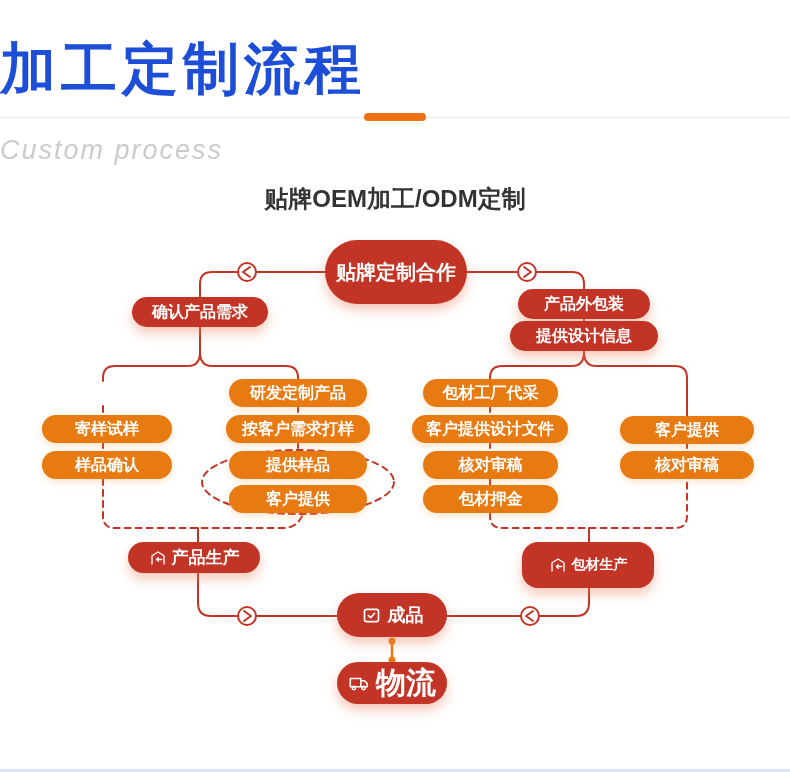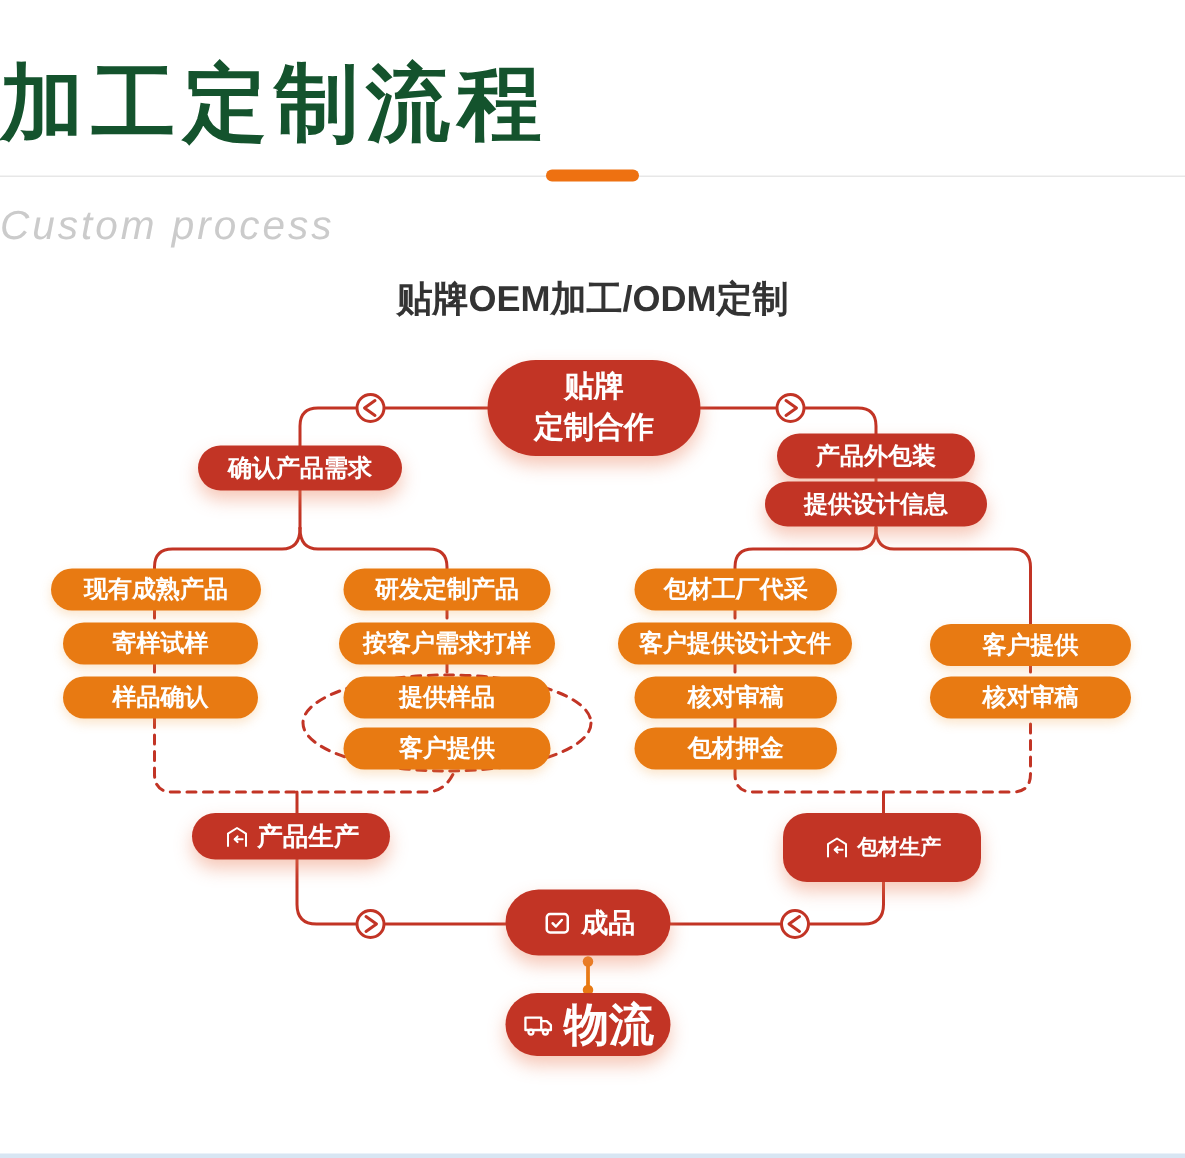--- a/index.html
+++ b/index.html
@@ -1,34 +1,34 @@
 <!DOCTYPE html>
 <html><head>
 <meta charset="utf-8">
 <style>
   html,body{margin:0;padding:0;background:#fff;}
   body{font-family:"Liberation Sans","DejaVu Sans",sans-serif;}
   .page{position:relative;width:790px;height:772px;background:#fff;overflow:hidden;}
   .title{position:absolute;left:0;top:32px;width:670px;font-size:56px;font-weight:bold;
-         color:#14532d;letter-spacing:5px;}
+         color:#1d4ed8;letter-spacing:5px;}
   .divider-line{position:absolute;left:0;top:117px;width:790px;height:1px;background:#e7e7e7;}
   .divider-accent{position:absolute;left:364px;top:113px;width:62px;height:8px;border-radius:4px;background:#ee7111;}
   .subtitle{position:absolute;left:0;top:135px;width:790px;font-size:27px;font-style:italic;
             color:#cbcbcb;letter-spacing:2px;}
   .tagline{position:absolute;left:0;top:183px;width:790px;font-size:24px;font-weight:600;color:#333;text-align:center;}
 
   
   svg.wires{position:absolute;left:0;top:0;z-index:1;}
   .node{position:absolute;z-index:2;display:flex;align-items:center;justify-content:center;
         color:#fff;font-weight:bold;box-sizing:border-box;}
   .red{background:#c23425;box-shadow:0 6px 12px rgba(235,130,95,.45);}
   .orange{background:#e87a12;box-shadow:0 3px 7px rgba(240,160,70,.28);}
 
   .root{left:325px;top:240px;width:142px;height:64px;border-radius:32px;
-        font-size:20px;line-height:1.35;text-align:center;flex-direction:column;align-items:center;}
+        font-size:20px;line-height:1.35;text-align:center;flex-direction:row;align-items:center;}
   .pill{height:28px;border-radius:14px;font-size:16px;}
   .pill-h{height:30px;border-radius:15px;font-size:16px;}
 
   .lh  {left:132px;top:297px;width:136px;}
   .rh1 {left:518px;top:289px;width:132px;}
   .rh2 {left:510px;top:321px;width:148px;}
 
   .c1a{left:34px; top:379px;width:140px;}
   .c1b{left:42px; top:415px;width:130px;}
   .c1c{left:42px; top:451px;width:130px;}
@@ -124,21 +124,20 @@
 
   <div class="node red root">
     <span>贴牌</span>
     <span>定制合作</span>
   </div>
 
   <div class="node red pill-h lh">确认产品需求</div>
   <div class="node red pill-h rh1">产品外包装</div>
   <div class="node red pill-h rh2">提供设计信息</div>
 
-  <div class="node orange pill c1a">现有成熟产品</div>
   <div class="node orange pill c1b">寄样试样</div>
   <div class="node orange pill c1c">样品确认</div>
 
   <div class="node orange pill c2a">研发定制产品</div>
   <div class="node orange pill c2b">按客户需求打样</div>
   <div class="node orange pill c2c">提供样品</div>
   <div class="node orange pill c2d">客户提供</div>
 
   <div class="node orange pill c3a">包材工厂代采</div>
   <div class="node orange pill c3b">客户提供设计文件</div>

